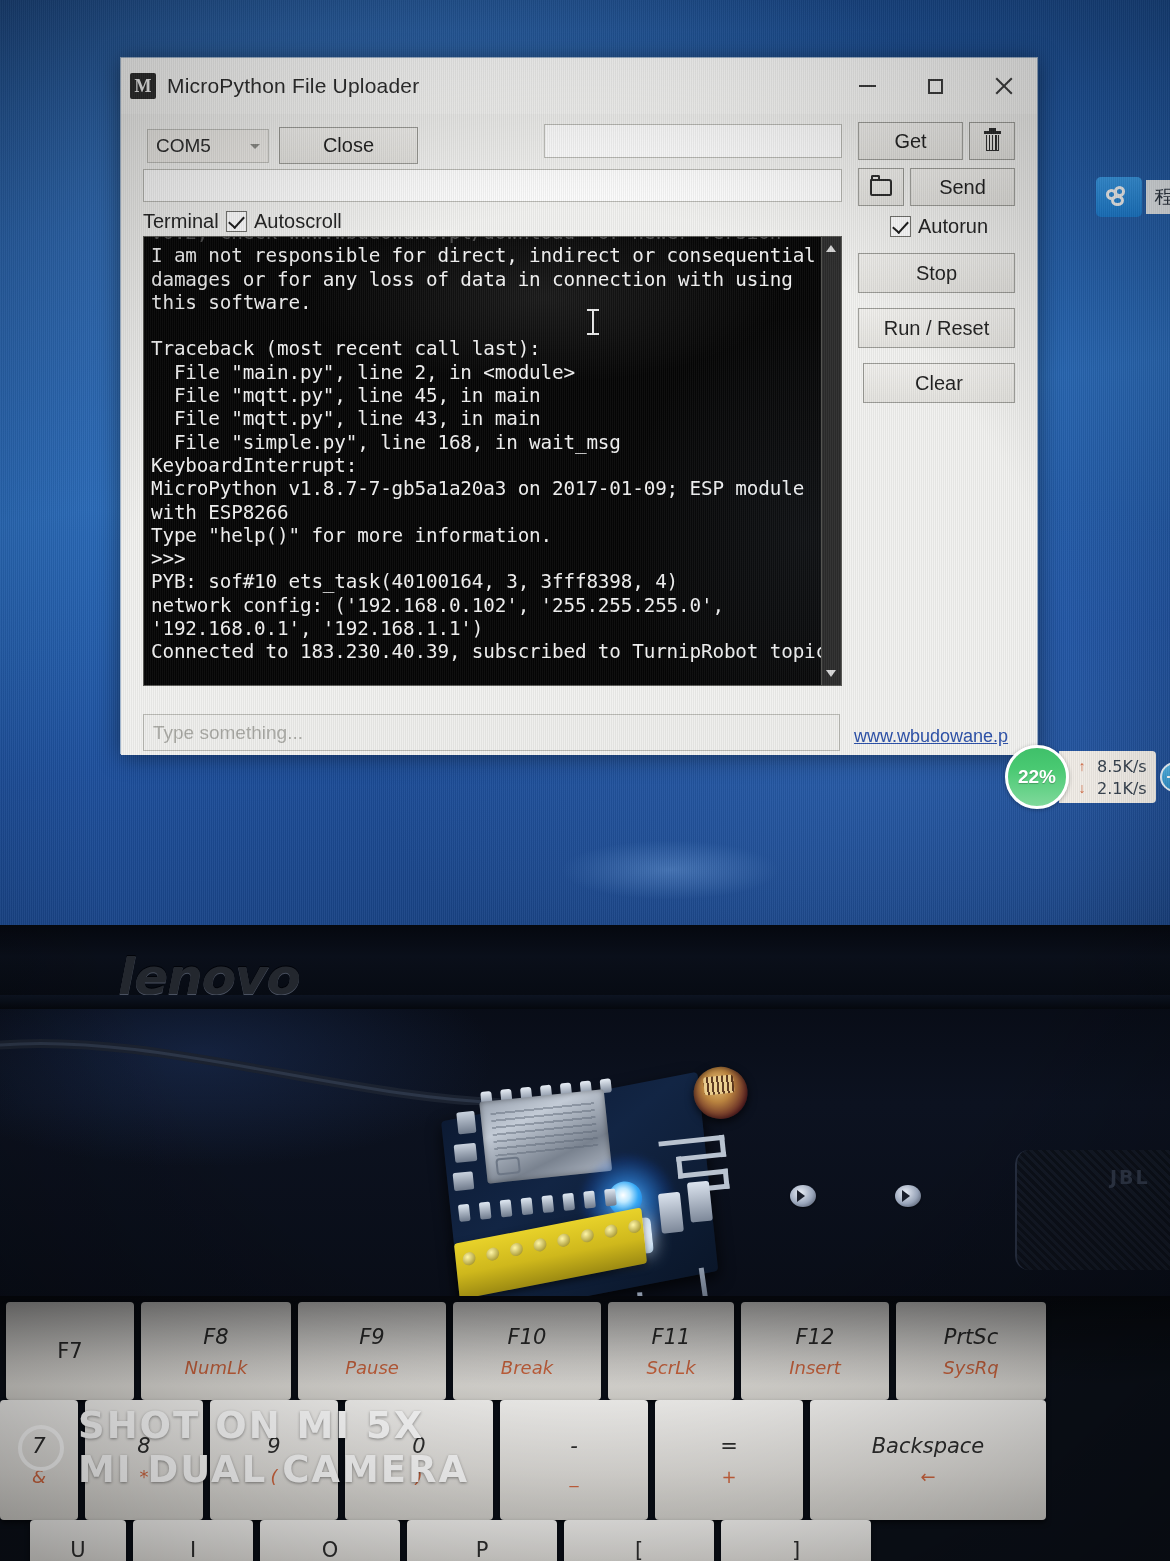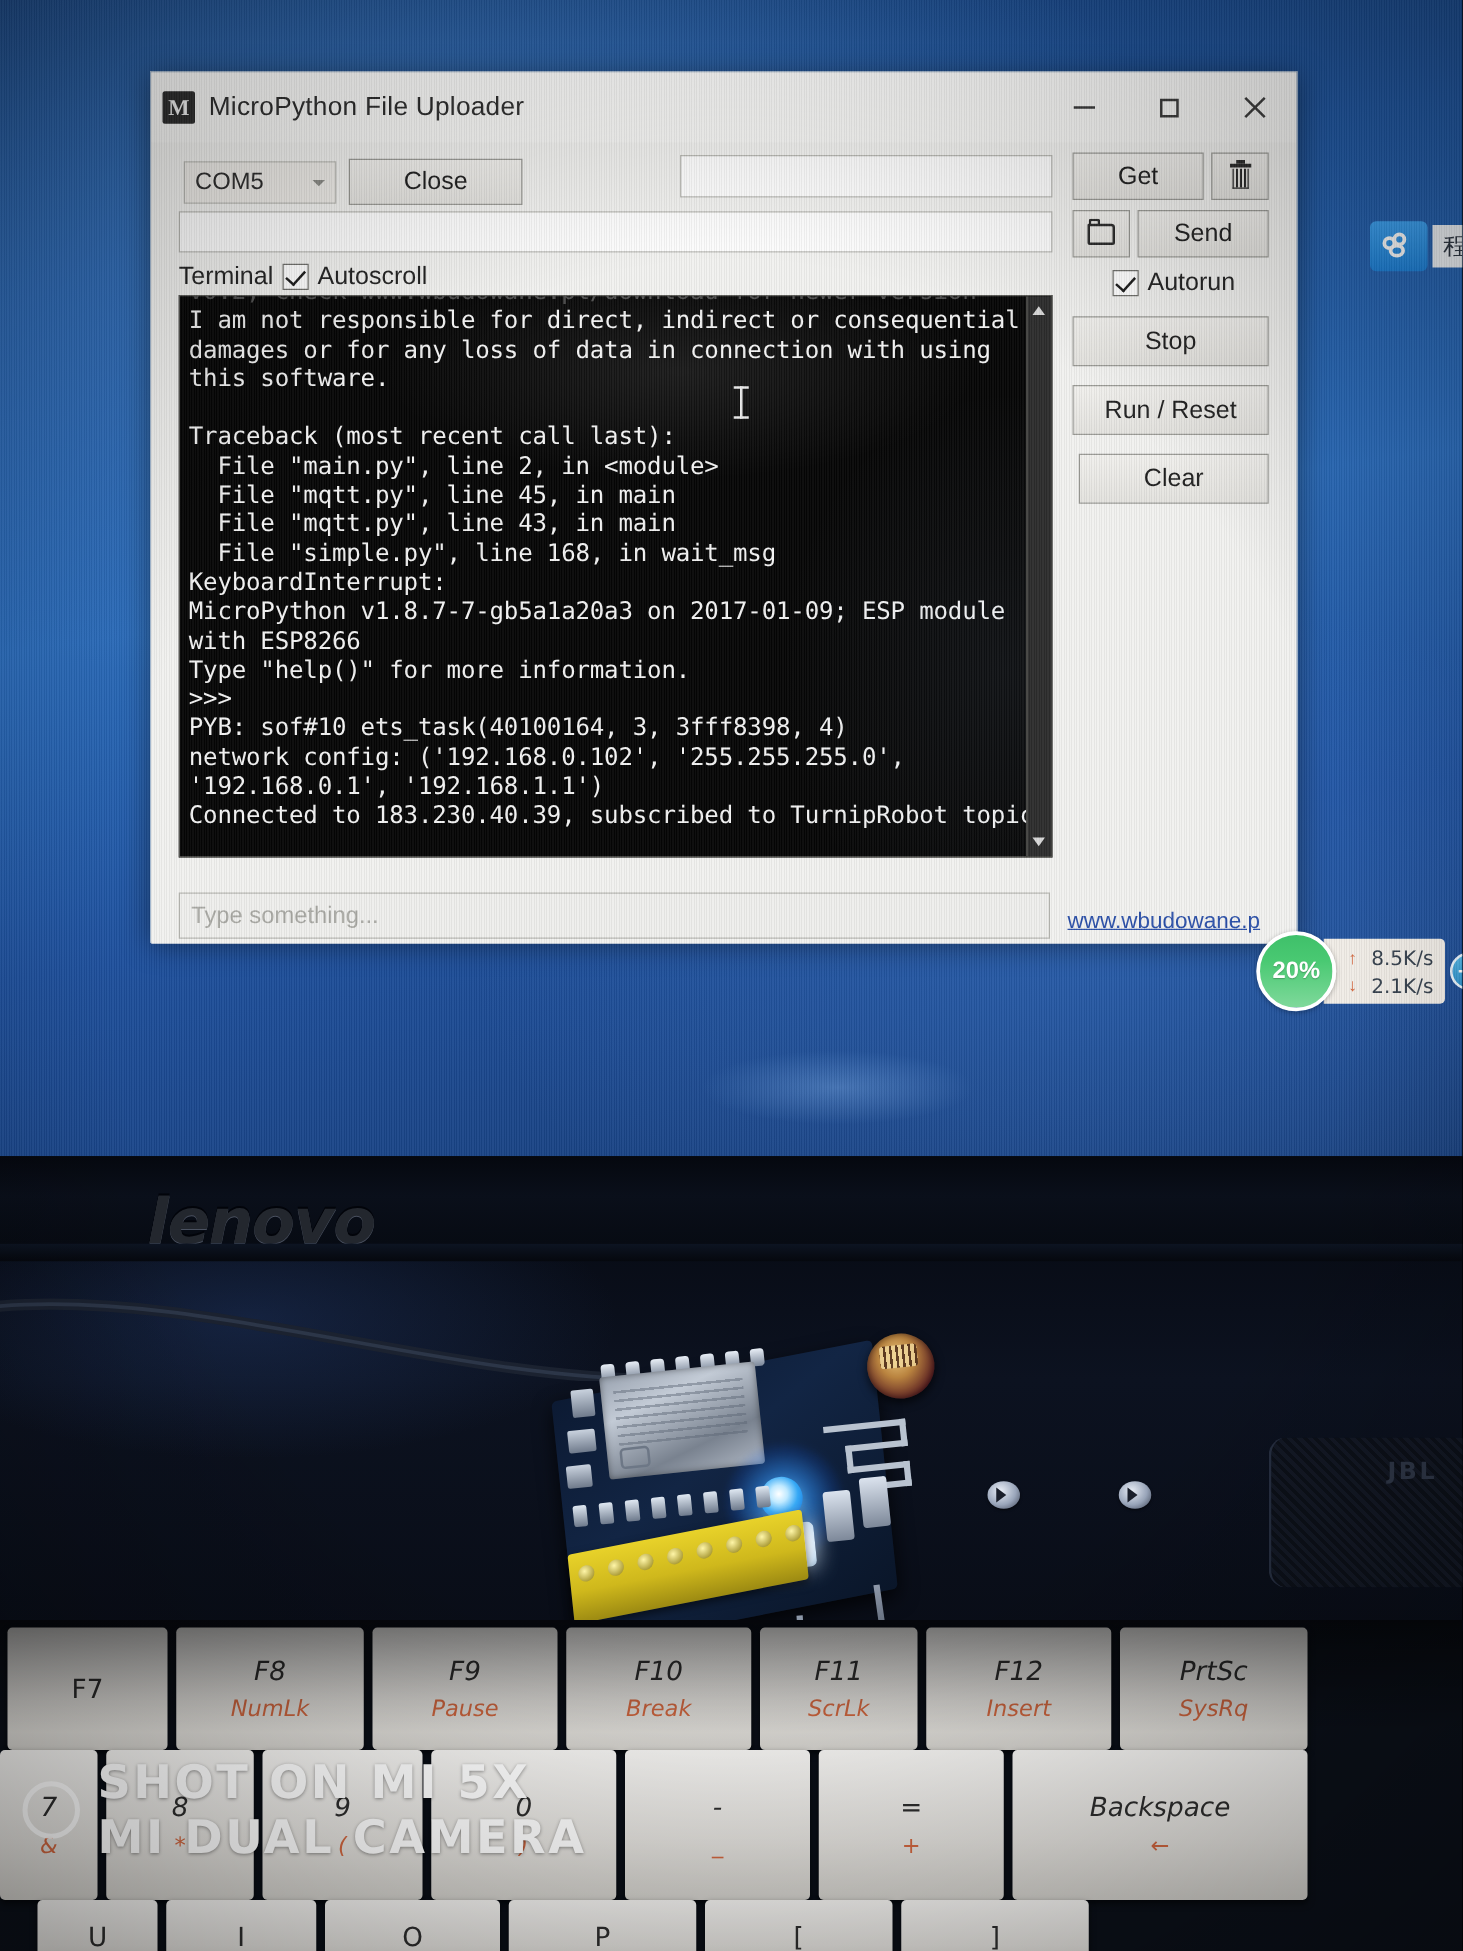--- a/index.html
+++ b/index.html
@@ -689,21 +689,21 @@
         </div>
 
         <div class="tinput" id="input-bottom">Type something...</div>
 
         <div id="site-link">www.wbudowane.p</div>
       </div>
     </div>
 
     <div id="net-widget">
       <div class="ring">
-        <span class="pct">20%</span>
+        <span class="pct">22%</span>
       </div>
       <div class="rates">
         <div class="rate">
           <span class="ar">↑</span>
           <span class="v">8.5K/s</span>
         </div>
         <div class="rate">
           <span class="ar">↓</span>
           <span class="v">2.1K/s</span>
         </div>

